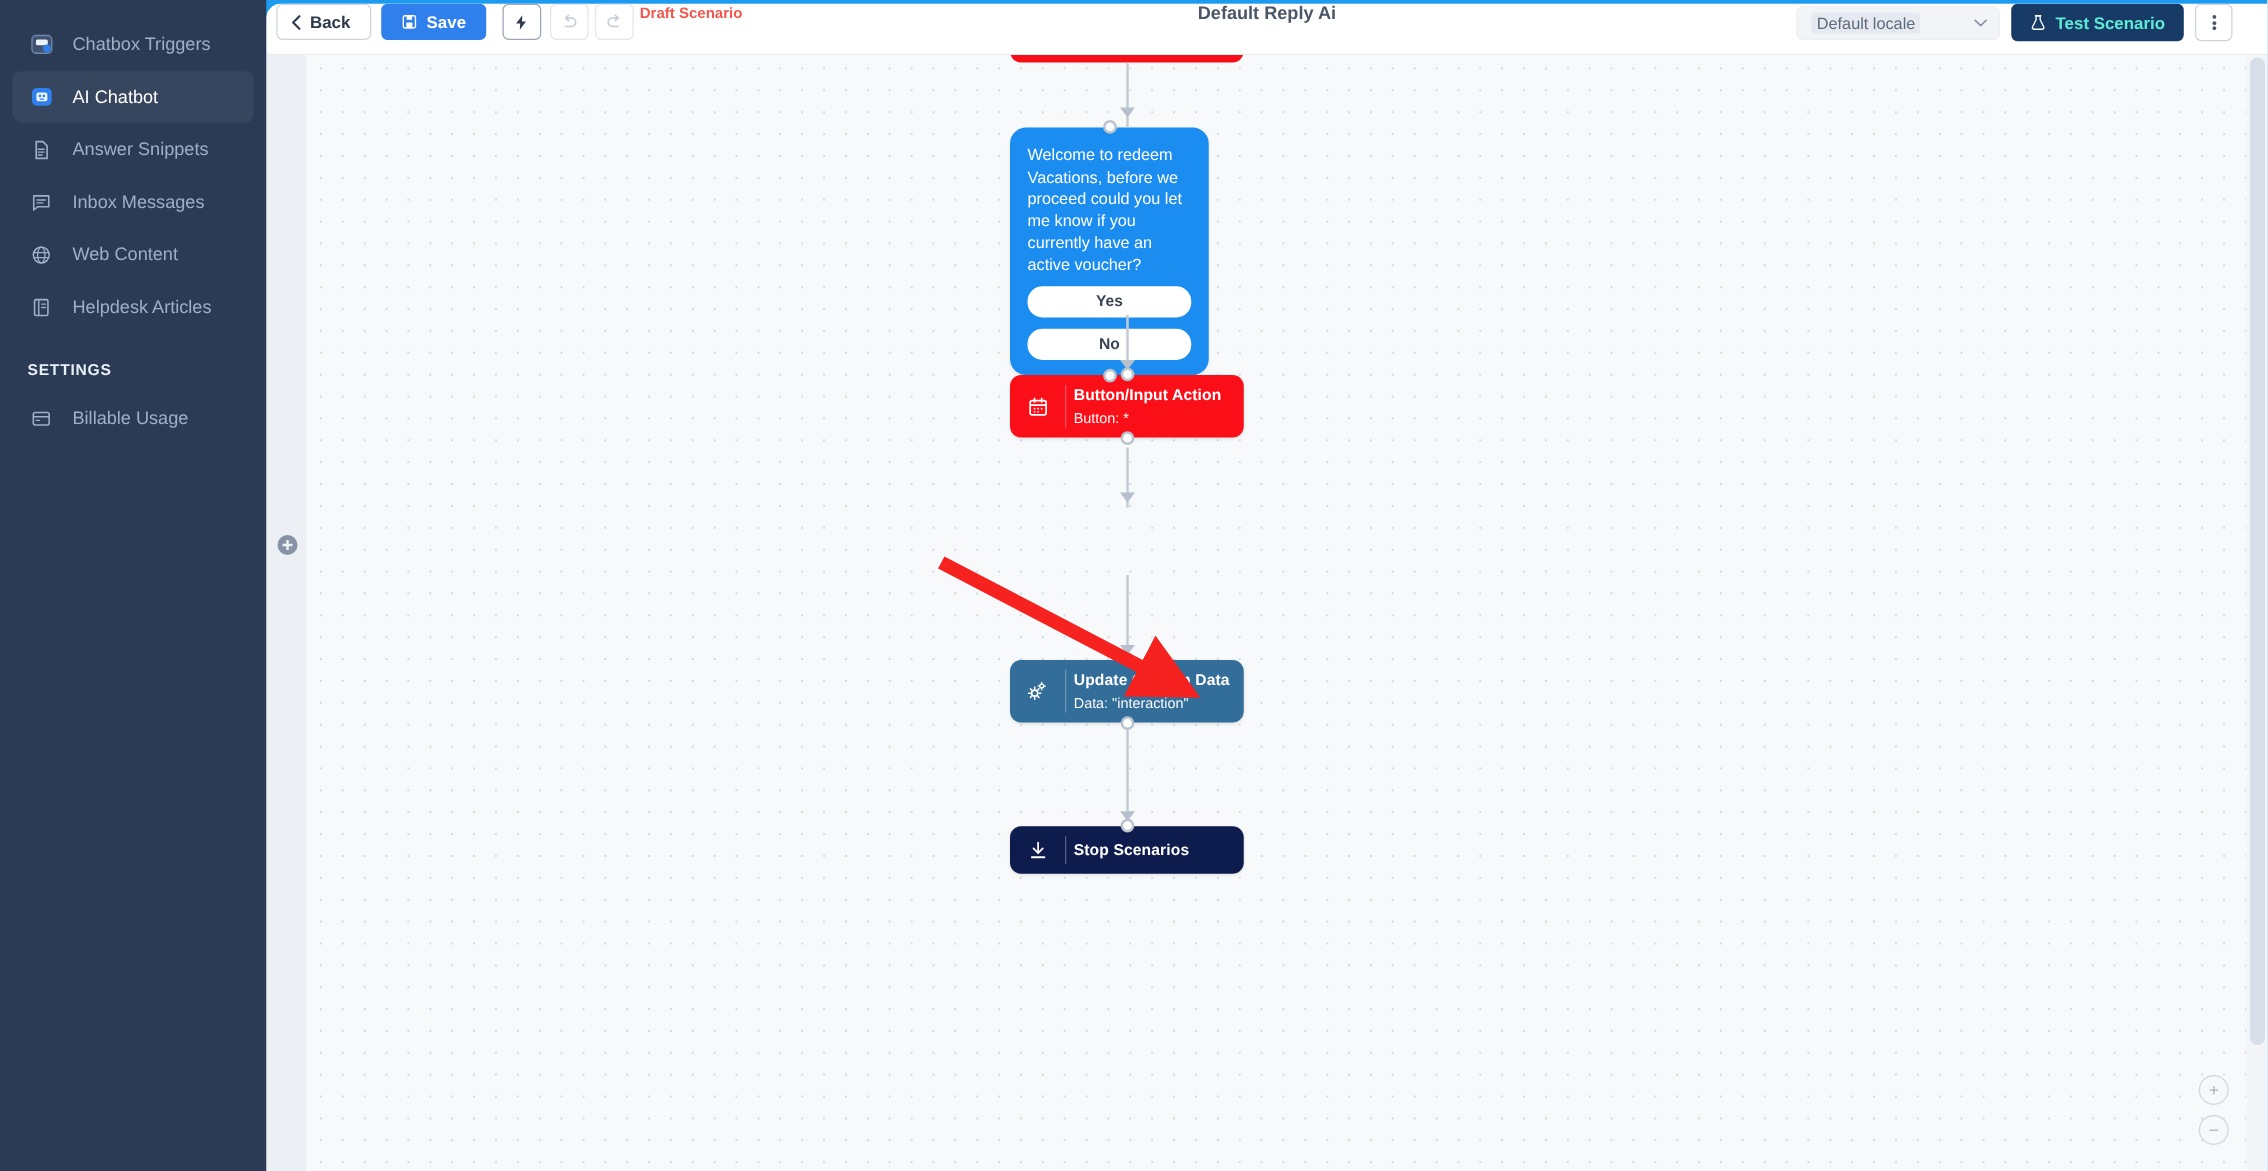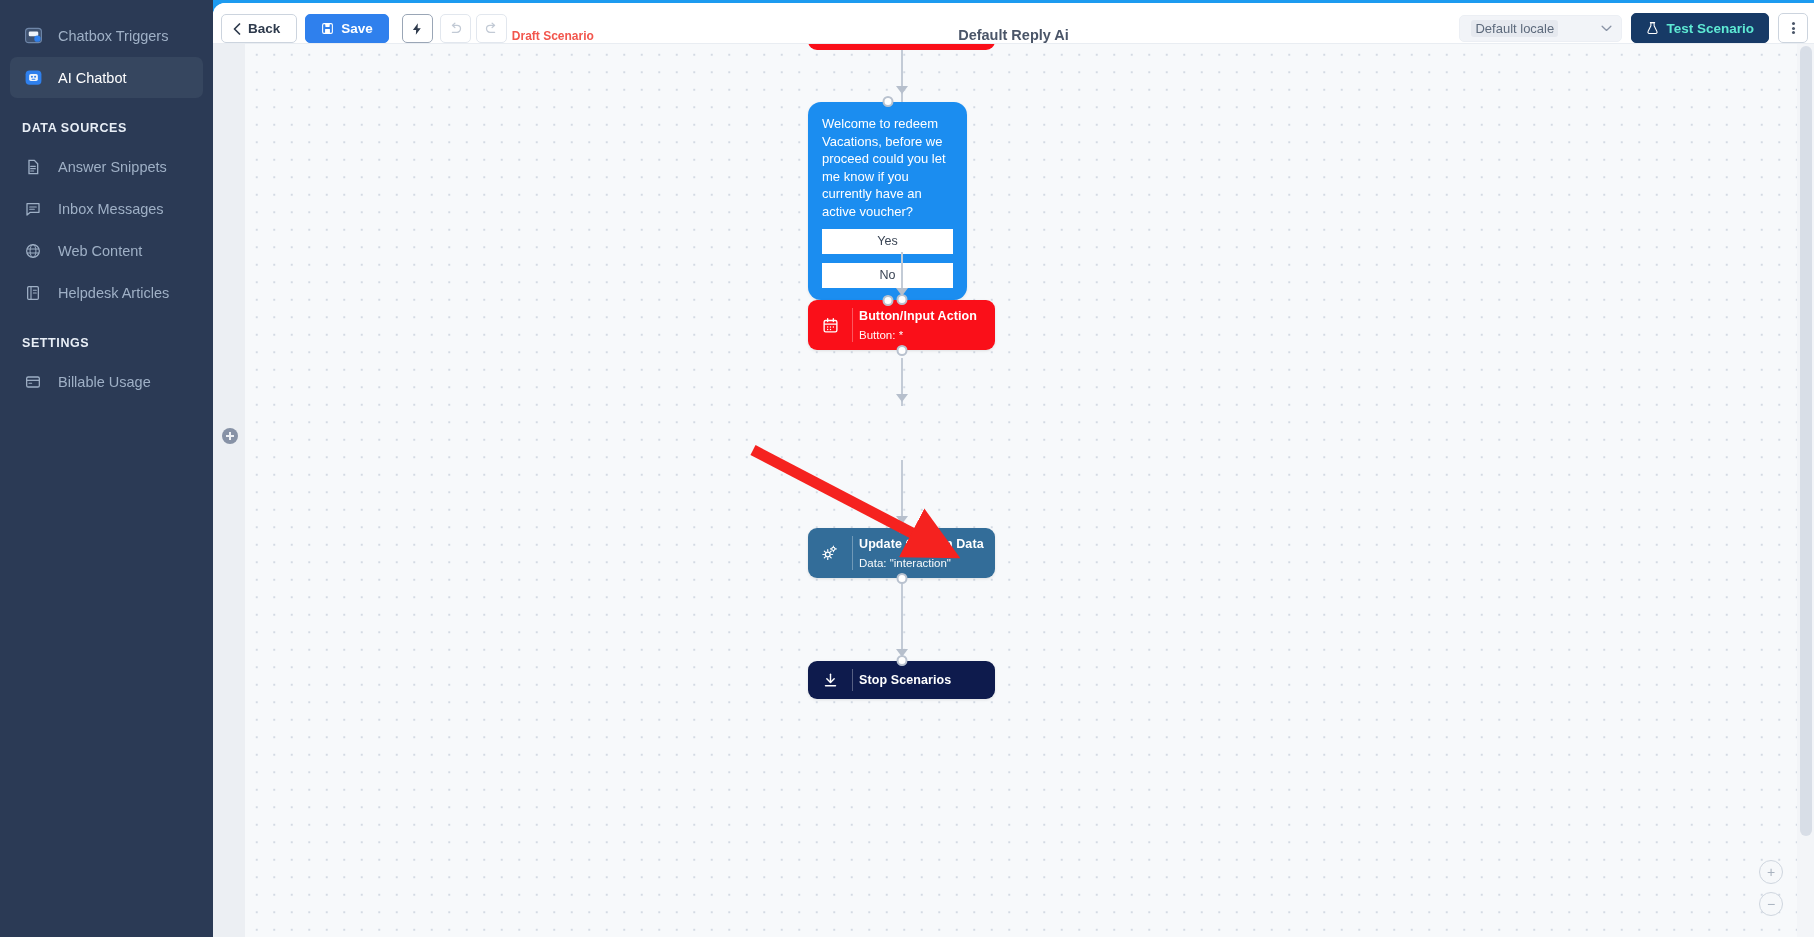--- a/index.html
+++ b/index.html
@@ -55,22 +55,22 @@
     overflow: hidden;
     margin-top: 3px;
   }
 
   
   .toolbar {
     height: 41px;
     flex: 0 0 41px;
     background: #fff;
     display: flex;
-    align-items: flex-end;
-    padding: 0 6px 0 8px;
+    align-items: flex-start;
+    padding: 0 28px 0 8px;
     border-bottom: 1px solid #e9edf2;
     position: relative;
     z-index: 4;
   }
   .btn {
     display: inline-flex; align-items: center; justify-content: center;
     gap: 7px;
     height: 29px;
     border-radius: 5px;
     font-size: 13.5px;
@@ -177,23 +177,23 @@
   }
 
   
   .msg-node {
     background:#1b8df0; border-radius:13px; color:#fff;
     padding:13px 14px 12px 14px;
     font-size:13px; line-height:17.5px;
     box-shadow: 0 1px 3px rgba(0,0,0,.08);
   }
   .msg-btn {
-    background:#fff; color:#3a4454; border-radius:0;
+    background:#fff; color:#3a4454; border-radius:12px;
     height:25px; display:flex;align-items:center;justify-content:center;
-    font-size:12.5px; margin-top:9px; cursor:pointer;
+    font-size:12.5px; margin-top:9px; cursor:pointer;font-weight:bold;
   }
 
   
   .act-node {
     border-radius:9px; color:#fff;
     display:flex; align-items:center;
     box-shadow: 0 1px 3px rgba(0,0,0,.10);
     overflow:hidden;
   }
   .act-icon {
@@ -246,21 +246,20 @@
             <rect x="2" y="3" width="20" height="18" rx="5" fill="#2f80ed"></rect>
             <rect x="6.5" y="7.5" width="11" height="9" rx="2.2" fill="#eef4fb"></rect>
             <circle cx="10" cy="11" r="1.3" fill="#2f80ed"></circle>
             <circle cx="14" cy="11" r="1.3" fill="#2f80ed"></circle>
             <rect x="9.6" y="13.6" width="4.8" height="1.3" rx=".65" fill="#2f80ed"></rect>
           </svg>
       </span>
       <span>AI Chatbot</span>
     </div>
 
-    <div class="side-section" style="padding-top:22px;">DATA SOURCES</div>
 
     <div class="side-item">
       <span class="side-icon">
         <svg width="16" height="16" viewBox="0 0 24 24">
             <path d="M6 2h8l5 5v15H6z" fill="none" stroke="#9fb0c6" stroke-width="2"></path>
             <path d="M8.5 11h7M8.5 14.5h7M8.5 18h4.5" stroke="#9fb0c6" stroke-width="1.7" stroke-linecap="round"></path>
           </svg>
       </span>
       <span>Answer Snippets</span>
     </div>

